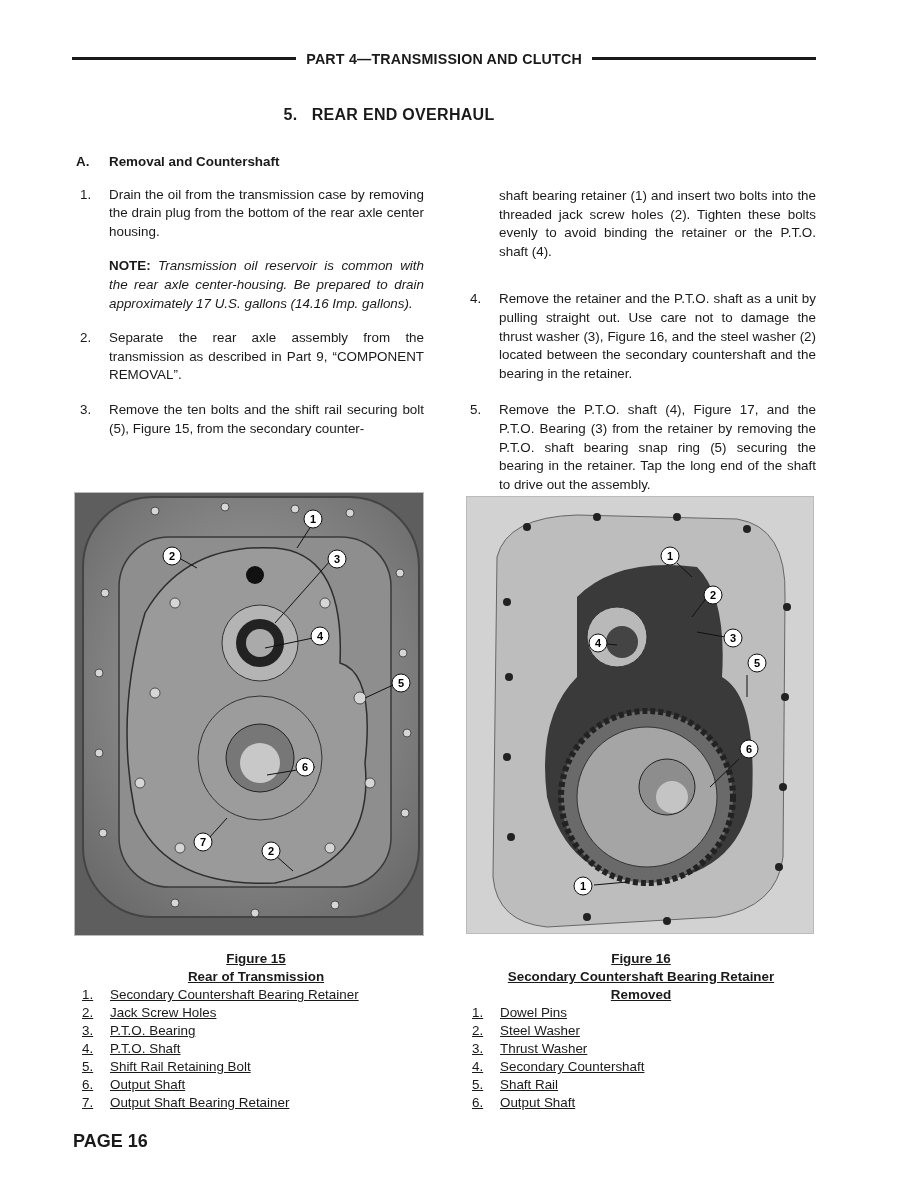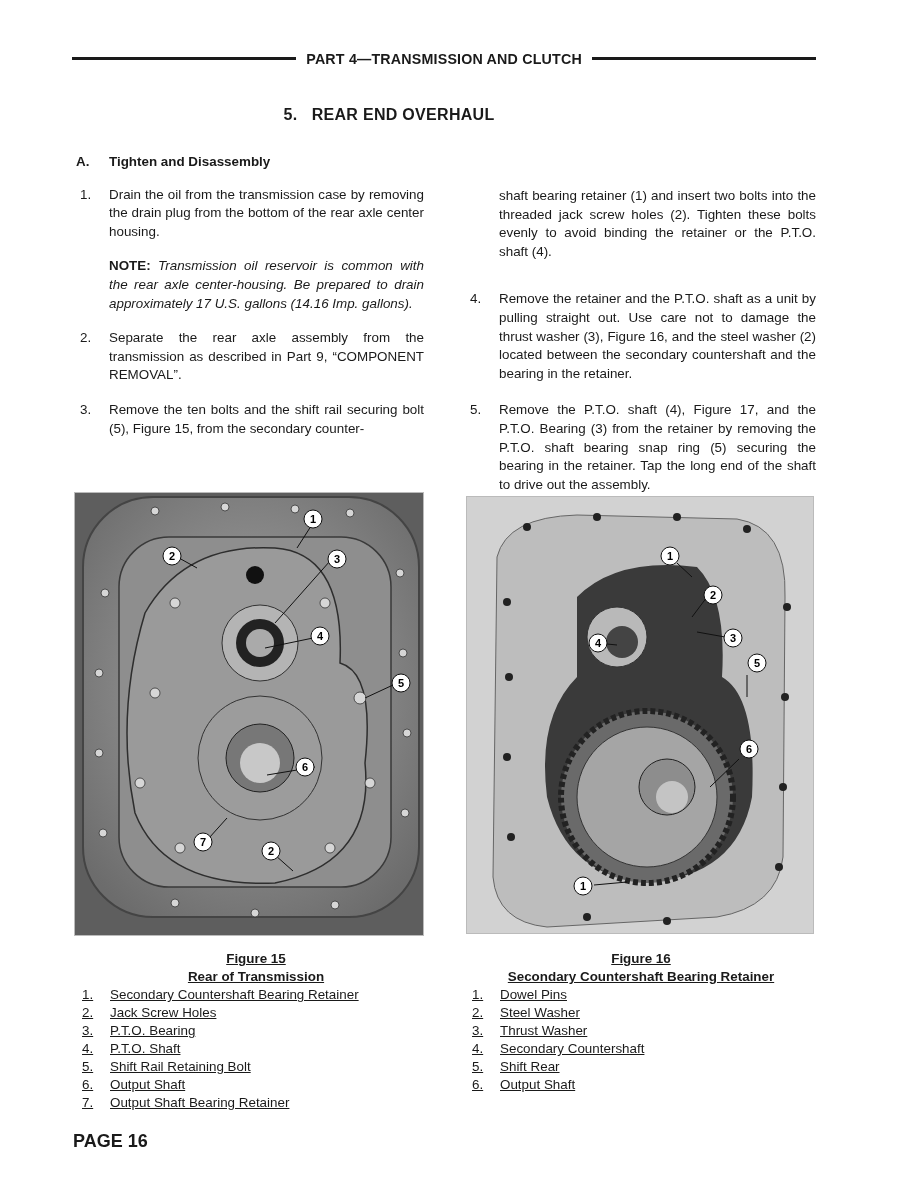--- a/index.html
+++ b/index.html
@@ -55,21 +55,21 @@
   <div class="rule"></div>
   <div class="title">PART 4—TRANSMISSION AND CLUTCH</div>
   <div class="rule"></div>
 </div>
 
 <div class="section-title" style="white-space:pre;">5.   REAR END OVERHAUL</div>
 
 <div class="col col-left">
   <div class="heading">
     <span class="lbl">A.</span>
-    <span>Tighten and Disassembly</span>
+    <span>Removal and Countershaft</span>
   </div>
 
   <div class="step">
     <span class="num">1.</span>
     <span class="txt">Drain the oil from the transmission case by removing the drain plug from the bottom of the rear axle center housing.</span>
   </div>
 
   <div class="note" style="margin-bottom:16px;">
     <b>NOTE:</b>
     <span>Transmission oil reservoir is common with the rear axle center-housing. Be prepared to drain approximately 17 U.S. gallons (14.16 Imp. gallons).</span>
@@ -289,39 +289,40 @@
     </div>
   <div class="legend-row">
       <span class="n">7.</span>
       <span>Output Shaft Bearing Retainer</span>
     </div>
 </div>
 
 <div class="caption cap-16">
   <div class="cap-title">Figure 16</div>
   <div class="cap-title">Secondary Countershaft Bearing Retainer</div>
+  <div class="cap-title">Removed</div>
   <div class="legend-row">
       <span class="n">1.</span>
       <span>Dowel Pins</span>
     </div>
   <div class="legend-row">
       <span class="n">2.</span>
       <span>Steel Washer</span>
     </div>
   <div class="legend-row">
       <span class="n">3.</span>
       <span>Thrust Washer</span>
     </div>
   <div class="legend-row">
       <span class="n">4.</span>
       <span>Secondary Countershaft</span>
     </div>
   <div class="legend-row">
       <span class="n">5.</span>
-      <span>Shift Rear</span>
+      <span>Shaft Rail</span>
     </div>
   <div class="legend-row">
       <span class="n">6.</span>
       <span>Output Shaft</span>
     </div>
 </div>
 
 <div class="page-num">PAGE 16</div>
 
 </body></html>

